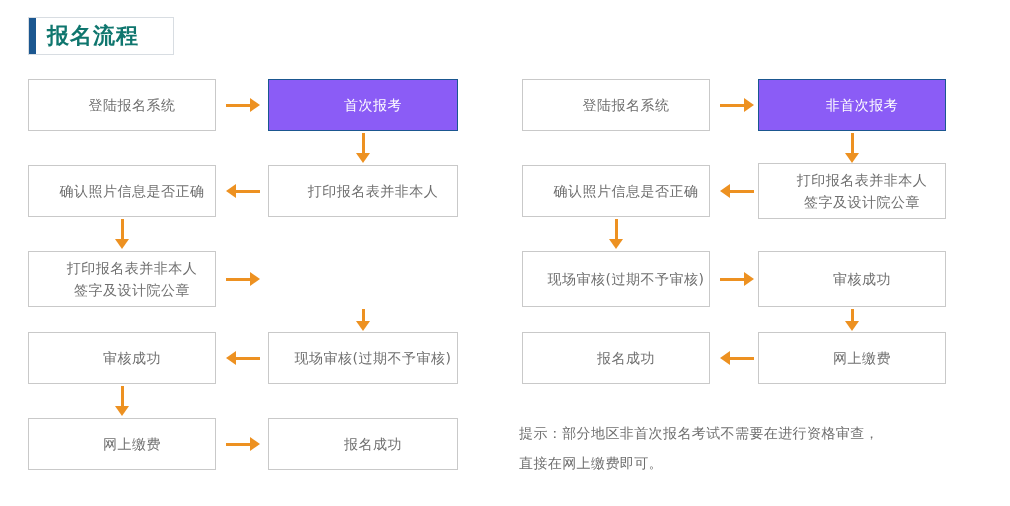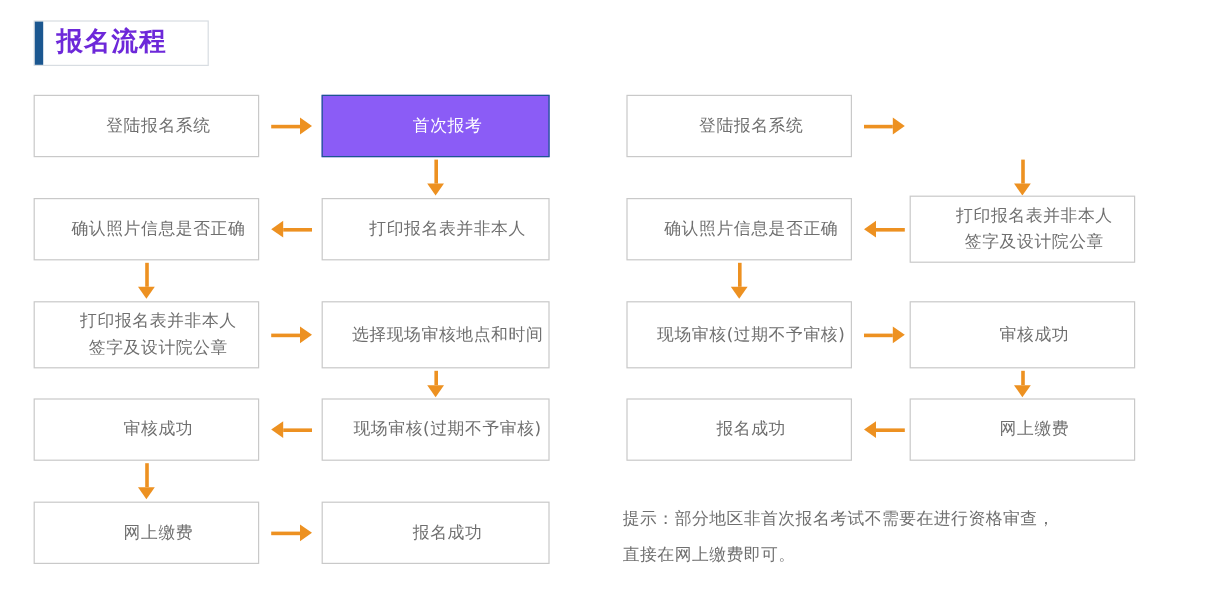--- a/index.html
+++ b/index.html
@@ -38,21 +38,21 @@
     background: #1b5790;
   }
   .title-text {
     position: absolute;
     left: 18px;
     top: 0px;
     height: 36px;
     line-height: 36px;
     font-size: 22px;
     font-weight: bold;
-    color: #6d28d9;
+    color: #0f766e;
     letter-spacing: 1px;
     white-space: nowrap;
   }
 
   
   .node {
     position: absolute;
     box-sizing: border-box;
     border: 1px solid #c9c9c9;
     background: #ffffff;
@@ -167,21 +167,20 @@
     <div class="shaft"></div>
       <div class="head"></div>
   </div>
 
   <div class="node" style="left:28px;  top:251px; width:188px; height:56px;">打印报名表并非本人
 签字及设计院公章</div>
   <div class="arrow-h right" style="left:226px; top:272px; width:34px;">
     <div class="shaft"></div>
       <div class="head"></div>
   </div>
-  <div class="node" style="left:268px; top:251px; width:190px; height:56px;">选择现场审核地点和时间</div>
 
   <div class="arrow-v" style="left:356px; top:309px; height:22px;">
     <div class="shaft"></div>
       <div class="head"></div>
   </div>
 
   <div class="node" style="left:28px;  top:332px; width:188px; height:52px;">审核成功</div>
   <div class="arrow-h left" style="left:226px; top:351px; width:34px;">
     <div class="shaft"></div>
       <div class="head"></div>
@@ -198,20 +197,21 @@
     <div class="shaft"></div>
       <div class="head"></div>
   </div>
   <div class="node" style="left:268px; top:418px; width:190px; height:52px;">报名成功</div>
 
   <div class="node" style="left:522px; top:79px;  width:188px; height:52px;">登陆报名系统</div>
   <div class="arrow-h right" style="left:720px; top:98px; width:34px;">
     <div class="shaft"></div>
       <div class="head"></div>
   </div>
+  <div class="node highlight" style="left:758px; top:79px; width:188px; height:52px;">非首次报考</div>
 
   <div class="arrow-v" style="left:845px; top:133px; height:30px;">
     <div class="shaft"></div>
       <div class="head"></div>
   </div>
 
   <div class="node" style="left:522px; top:165px; width:188px; height:52px;">确认照片信息是否正确</div>
   <div class="arrow-h left" style="left:720px; top:184px; width:34px;">
     <div class="shaft"></div>
       <div class="head"></div>

